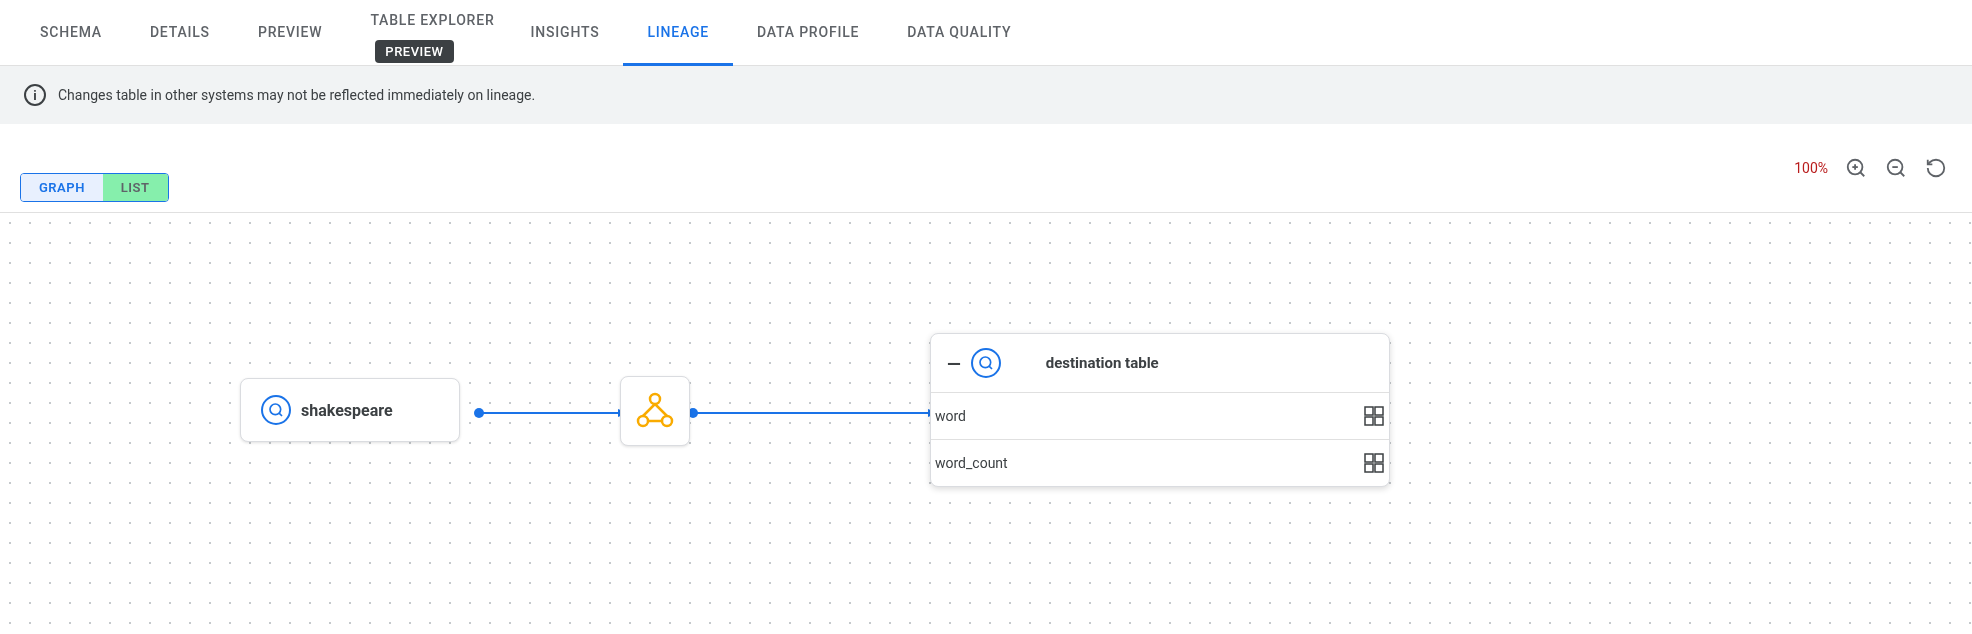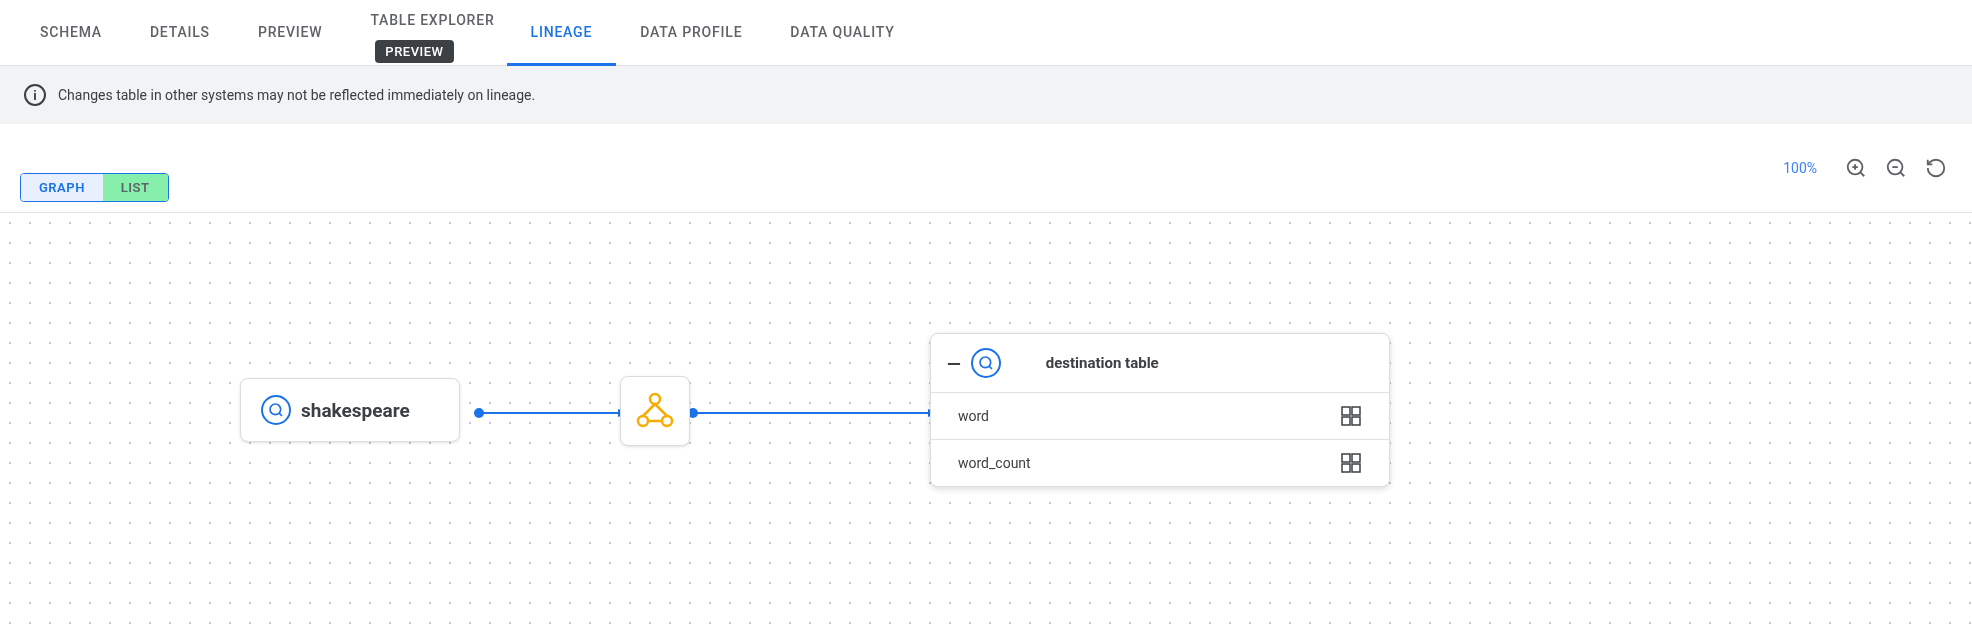--- a/index.html
+++ b/index.html
@@ -112,22 +112,22 @@
       background: #86efac;
       color: #5f6368;
     }
     .zoom-controls {
       display: flex;
       align-items: center;
       gap: 8px;
     }
     .zoom-level {
       font-size: 14px;
-      color: #3b82f6;
-      margin-right: 15px;
+      color: #b91c1c;
+      margin-right: 4px;
     }
     .zoom-btn {
       width: 32px;
       height: 32px;
       display: flex;
       align-items: center;
       justify-content: center;
       cursor: pointer;
       color: #5f6368;
       font-size: 20px;
@@ -217,21 +217,21 @@
     .node-destination-title {
       font-size: 15px;
       font-weight: 700;
       color: #3c4043;
       margin-left: 35px;
     }
     .node-destination-row {
       display: flex;
       align-items: center;
       justify-content: space-between;
-      padding: 12px 27px;
+      padding: 12px 4px;
       border-bottom: 1px solid #e0e0e0;
       font-size: 14px;
       color: #3c4043;
     }
     .node-destination-row:last-child { border-bottom: none; }
 
     
     .arrows-svg {
       position: absolute;
       top: 0;
@@ -259,20 +259,23 @@
   </div>
   <div class="tab">
     <span>DETAILS</span>
   </div>
   <div class="tab">
     <span>PREVIEW</span>
   </div>
   <div class="tab table-explorer-preview">
     <span class="tab-part-main">TABLE EXPLORER</span>
     <span class="tab-part-badge">PREVIEW</span>
+  </div>
+  <div class="tab">
+    <span>INSIGHTS</span>
   </div>
   <div class="tab active">
     <span>LINEAGE</span>
   </div>
   <div class="tab">
     <span>DATA PROFILE</span>
   </div>
   <div class="tab">
     <span>DATA QUALITY</span>
   </div>
@@ -329,21 +332,21 @@
 
   <div class="connector-dot" style="left:688px; top:195px;"></div>
 
   <div class="node-shakespeare">
     <div class="node-icon-circle">
       <svg width="16" height="16" viewBox="0 0 24 24" fill="none" stroke="#1a73e8" stroke-width="2.5">
         <circle cx="11" cy="11" r="8"></circle>
         <line x1="21" y1="21" x2="16.65" y2="16.65"></line>
       </svg>
     </div>
-    <span style="font-size:19px;font-weight:700;color:#3c4043;">shakespeare</span>
+    <span style="font-size:16px;font-weight:700;color:#3c4043;">shakespeare</span>
   </div>
 
   <div class="node-transform">
     <svg width="40" height="40" viewBox="0 0 40 40">
 
       <circle cx="20" cy="8" r="5" fill="none" stroke="#f9ab00" stroke-width="2.5"></circle>
       <circle cx="8" cy="30" r="5" fill="none" stroke="#f9ab00" stroke-width="2.5"></circle>
       <circle cx="32" cy="30" r="5" fill="none" stroke="#f9ab00" stroke-width="2.5"></circle>
       <line x1="20" y1="13" x2="8" y2="25" stroke="#f9ab00" stroke-width="2.5"></line>
       <line x1="20" y1="13" x2="32" y2="25" stroke="#f9ab00" stroke-width="2.5"></line>

